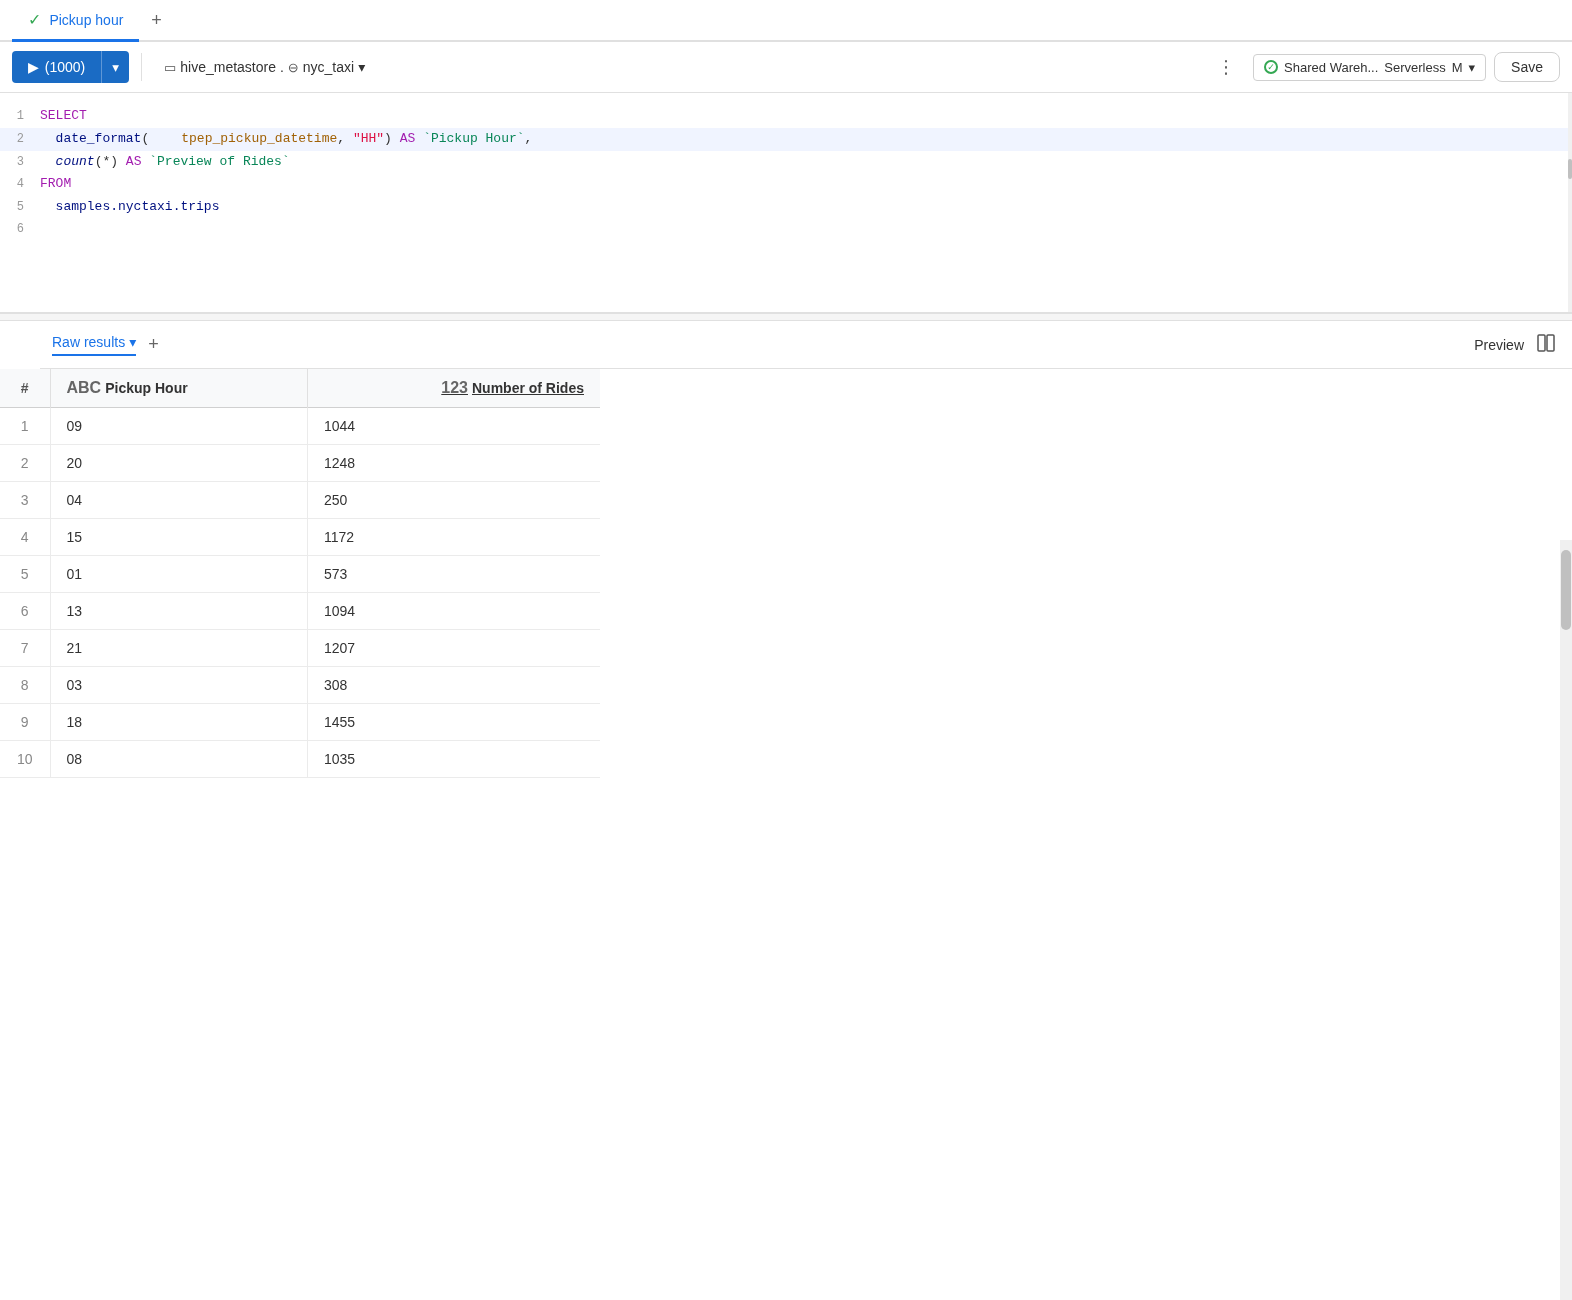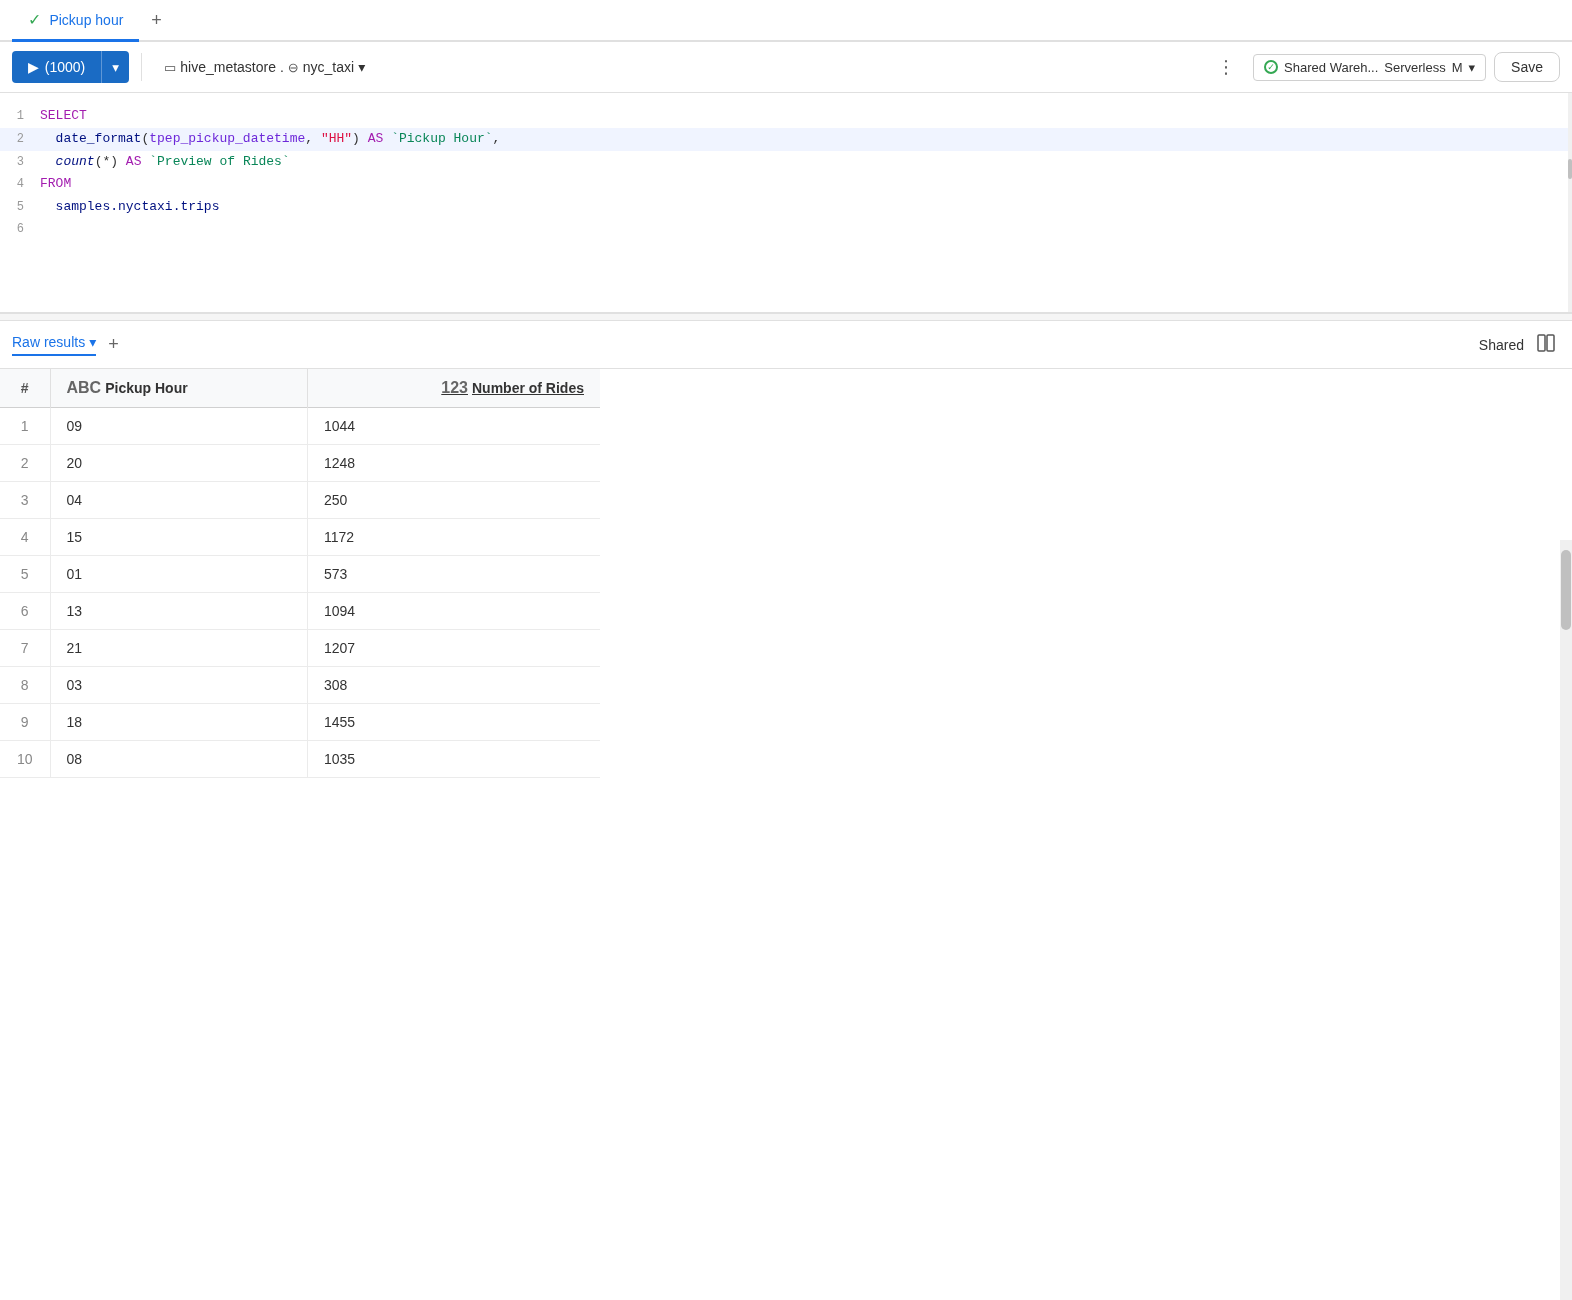--- a/index.html
+++ b/index.html
@@ -168,20 +168,21 @@
       top: 30%;
     }
 
     
     .results-header {
       display: flex;
       align-items: center;
       padding: 8px 12px;
       border-bottom: 1px solid #e0e0e0;
       gap: 8px;
+      margin-left: 40px;
     }
     .results-tab {
       display: flex;
       align-items: center;
       gap: 4px;
       color: #1a73e8;
       font-size: 14px;
       font-weight: 500;
       border-bottom: 2px solid #1a73e8;
       padding-bottom: 4px;
@@ -343,21 +344,21 @@
 
   <div class="code-editor">
 
     <div class="code-line">
       <span class="line-num">1</span>
       <span class="code-content"><span class="kw">SELECT</span></span>
     </div>
 
     <div class="code-line" style="background:#f0f4ff;">
       <span class="line-num">2</span>
-      <span class="code-content">  <span style="color:#001080;">date_format</span>(<span style="color:#6d28d9;">tpep_pickup_datetime</span>, <span class="str">"HH"</span>) <span class="kw">AS</span> <span class="backtick">`Pickup Hour`</span>,</span>
+      <span class="code-content">  <span style="color:#001080;">date_format</span>(<span style="color:#a16207;margin-left:32px;">tpep_pickup_datetime</span>, <span class="str">"HH"</span>) <span class="kw">AS</span> <span class="backtick">`Pickup Hour`</span>,</span>
     </div>
 
     <div class="code-line">
       <span class="line-num">3</span>
       <span class="code-content">  <span style="color:#001080;font-style:italic;">count</span>(*) <span class="kw">AS</span> <span class="backtick">`Preview of Rides`</span></span>
     </div>
 
     <div class="code-line">
       <span class="line-num">4</span>
       <span class="code-content"><span class="kw">FROM</span></span>
@@ -379,21 +380,21 @@
 
   <div class="divider-row"></div>
 
   <div class="results-header">
     <div class="results-tab">
       <span>Raw results</span>
       <span>▾</span>
     </div>
     <button class="results-add">+</button>
     <div class="results-spacer"></div>
-    <button class="preview-btn">Shared</button>
+    <button class="preview-btn">Preview</button>
     <button class="layout-btn">
       <svg width="20" height="20" viewBox="0 0 20 20">
         <rect x="2" y="2" width="7" height="16" rx="1" fill="none" stroke="#555" stroke-width="1.5"></rect>
         <rect x="11" y="2" width="7" height="16" rx="1" fill="none" stroke="#555" stroke-width="1.5"></rect>
       </svg>
     </button>
   </div>
 
   <div class="results-table-container">
     <table>

